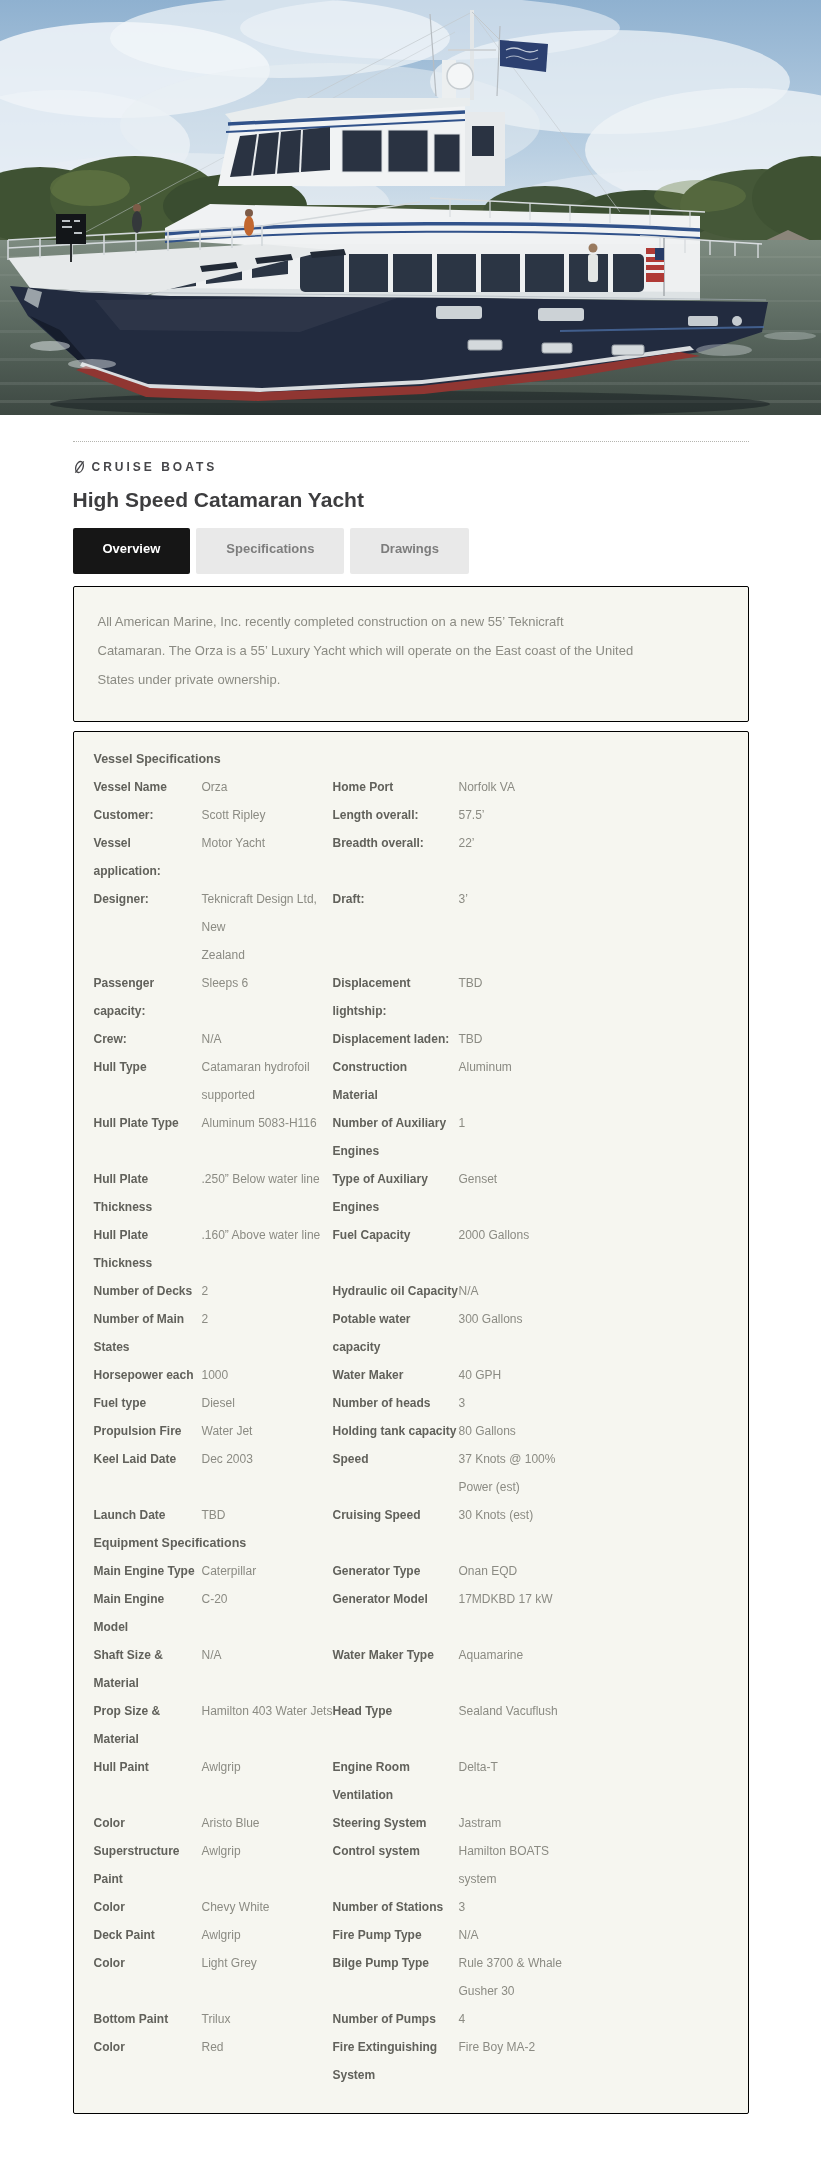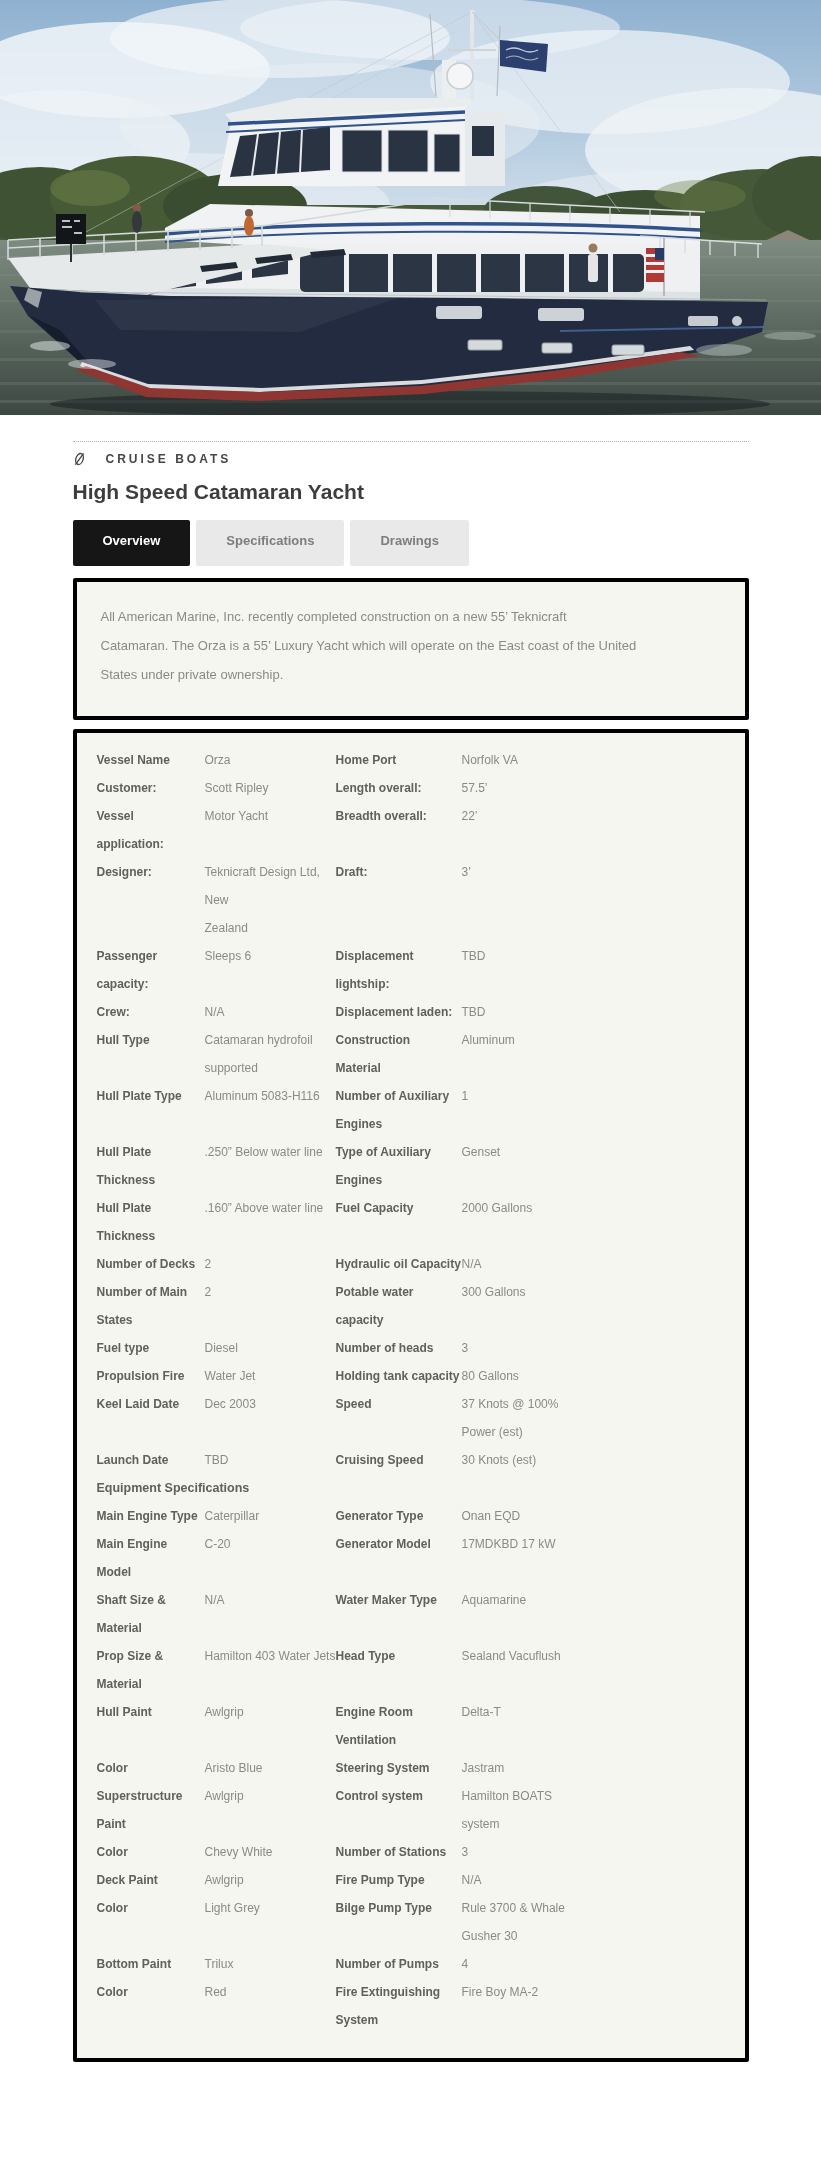--- a/index.html
+++ b/index.html
@@ -1,29 +1,29 @@
 <!DOCTYPE html>
 <html><head>
 <meta charset="utf-8">
 <style>
   html,body{margin:0;padding:0;background:#ffffff;}
   body{width:821px;font-family:"Liberation Sans",sans-serif;}
   .page{width:821px;background:#fff;}
   .hero{width:821px;height:415px;overflow:hidden;line-height:0;}
   .content{width:676px;margin:0 auto;padding-bottom:52px;}
   .divider{margin-top:26px;border-top:1px dotted #b5b5b0;height:0;}
-  .breadcrumb{display:flex;align-items:center;gap:20px;margin-top:10px;cursor:pointer;}
+  .breadcrumb{display:flex;align-items:center;gap:6px;margin-top:18px;cursor:pointer;}
   .breadcrumb .bc-label{font-size:12px;font-weight:700;letter-spacing:3px;color:#46464a;}
   h1.title{margin:24px 0 0;font-weight:300;font-size:42px;line-height:1.2;letter-spacing:-1px;color:#1e1e1e;}
   h2.subtitle{margin:12px 0 0;font-weight:700;font-size:21px;line-height:1.3;color:#3d3d3f;}
   .tabs{display:flex;margin-top:15px;}
   .tab{height:42px;line-height:38px;padding:2px 30px;margin-right:6px;font-size:13px;font-weight:700;
        background:#e9e9e9;color:#7d7d7d;border-radius:2px;cursor:pointer;user-select:none;}
   .tab.active{background:#161616;color:#ffffff;}
-  .panel{background:#f6f6f0;border:4px solid #000000;border-radius:2px;box-sizing:border-box;}
+  .panel{background:#f6f6f0;border:1px solid #000000;border-radius:2px;box-sizing:border-box;}
   .desc-box{margin-top:12px;padding:20px 24px 27px;}
   .desc-box p{margin:0;font-size:13px;line-height:29px;color:#8b8b83;white-space:pre-line;}
   .spec-box{margin-top:9px;padding:13px 20px 24px;}
   table.spec{width:100%;border-collapse:collapse;table-layout:fixed;}
   col.c1{width:108px;} col.c2{width:131px;} col.c3{width:126px;}
   td{vertical-align:top;padding:0;font-size:12px;line-height:28px;color:#8b8b83;white-space:pre-line;}
   td.lbl{font-weight:700;color:#61615b;}
   td.sec{font-weight:700;color:#61615b;font-size:12.5px;}
 </style>
 </head>
@@ -281,20 +281,23 @@
     <div class="panel spec-box">
       <table class="spec">
         <colgroup>
             <col class="c1">
             <col class="c2">
             <col class="c3">
             <col class="c4">
           </colgroup>
         <tbody>
             <tr>
+              <td colspan="4" class="sec">Vessel Specifications</td>
+            </tr>
+            <tr>
               <td class="lbl">Vessel Name</td>
               <td class="val">Orza</td>
               <td class="lbl">Home Port</td>
               <td class="val">Norfolk VA</td>
             </tr>
             <tr>
               <td class="lbl">Customer:</td>
               <td class="val">Scott Ripley</td>
               <td class="lbl">Length overall:</td>
               <td class="val">57.5’</td>
@@ -364,20 +367,26 @@
             </tr>
             <tr>
               <td class="lbl">Number of Main
 States</td>
               <td class="val">2</td>
               <td class="lbl">Potable water
 capacity</td>
               <td class="val">300 Gallons</td>
             </tr>
             <tr>
+              <td class="lbl">Horsepower each</td>
+              <td class="val">1000</td>
+              <td class="lbl">Water Maker</td>
+              <td class="val">40 GPH</td>
+            </tr>
+            <tr>
               <td class="lbl">Fuel type</td>
               <td class="val">Diesel</td>
               <td class="lbl">Number of heads</td>
               <td class="val">3</td>
             </tr>
             <tr>
               <td class="lbl">Propulsion Fire</td>
               <td class="val">Water Jet</td>
               <td class="lbl">Holding tank capacity</td>
               <td class="val">80 Gallons</td>

